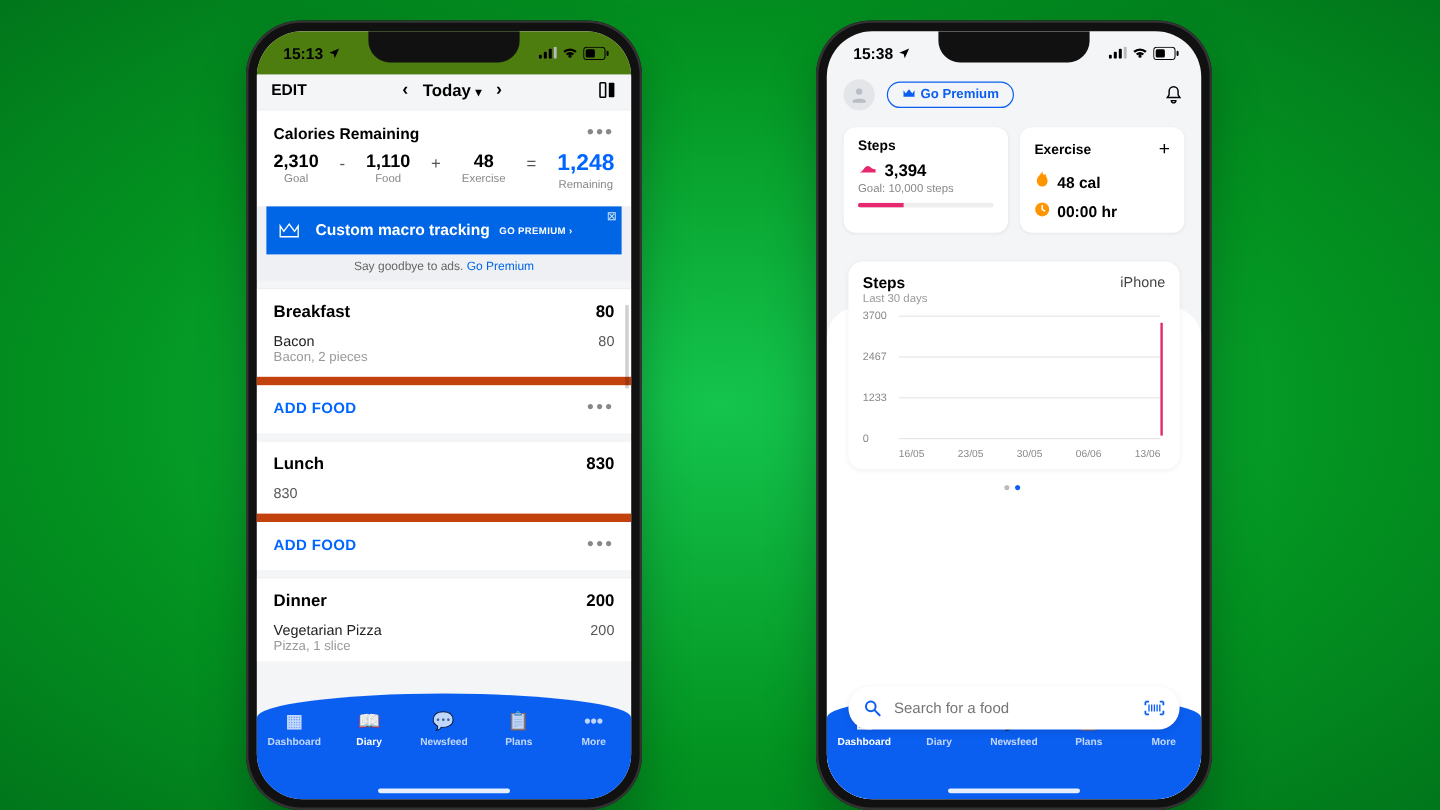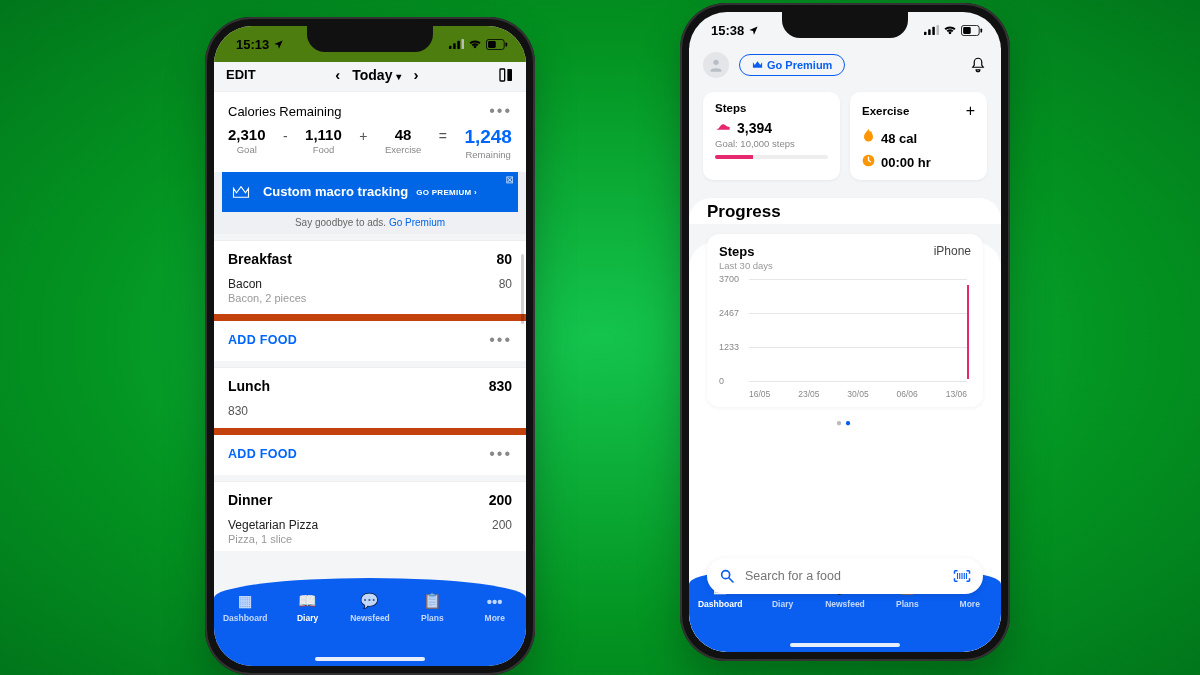--- a/index.html
+++ b/index.html
@@ -14,21 +14,21 @@
   
   .phone {
     position: absolute;
     width: 312px; height: 640px;
     border-radius: 46px;
     background: #111;
     padding: 9px;
     box-shadow: 0 20px 40px rgba(0,0,0,.25), inset 0 0 0 2px #333;
   }
   .phone.left  { left: 205px; top: 17px; }
-  .phone.right { left: 680px; top: 3px; }
+  .phone.right { left: 680px; top: 17px; }
 
   .screen {
     position: relative;
     width: 100%; height: 100%;
     border-radius: 38px;
     overflow: hidden;
     background: #f4f5f7;
   }
   .notch {
     position: absolute;
@@ -55,21 +55,21 @@
     padding: 4px 12px 8px; font-size: 13px; font-weight: 600;
     background: #f4f5f7;
     gap: 28px;
   }
   .toolbar .center { display: flex; align-items: center; gap: 8px; }
   .toolbar .day { font-weight: 700; font-size: 14px; }
   .chev { font-size: 15px; padding: 0 4px; cursor: pointer; }
   .cal-card {
     background: #fff; padding: 10px 14px 12px; border-top: 1px solid #eee;
   }
-  .cal-title-row { display: flex; justify-content: space-between; align-items: center; font-size: 13px; font-weight: 400; padding-bottom: 6px; }
+  .cal-title-row { display: flex; justify-content: space-between; align-items: center; font-size: 13px; font-weight: 700; padding-bottom: 6px; }
   .cal-row { display: flex; align-items: flex-start; gap: 6px; justify-content: space-between; }
   .cal-cell { text-align: center; }
   .cal-cell .v { font-size: 15px; font-weight: 600; }
   .cal-cell .l { font-size: 9.5px; color: #888; margin-top: 1px; }
   .cal-op { font-size: 14px; padding-top: 2px; color: #555; }
   .cal-rem .v { color: #0066ff; font-size: 19px; font-weight: 700; }
   .cal-rem .l { color: #888; }
 
   .ad-block { background: #eef0f3; padding: 0 0 6px; }
   .ad-banner {
@@ -428,21 +428,20 @@
                   <circle cx="10" cy="10" r="9" fill="#ff9500"></circle>
                   <path d="M10 5v5l3 2" stroke="#fff" stroke-width="2" fill="none" stroke-linecap="round"></path>
                 </svg></span>
             <span>00:00 hr</span>
           </div>
         </div>
       </div>
 
       <div class="dash-bg-white"></div>
       <div style="position:relative;">
-        <div class="section-title">Progress</div>
 
         <div class="chart-card">
           <div class="chart-hdr">
             <div>
               <div class="t1">Steps</div>
               <div class="t2">Last 30 days</div>
             </div>
             <div class="src">iPhone</div>
           </div>
           <div class="chart-area" id="chart-area">

